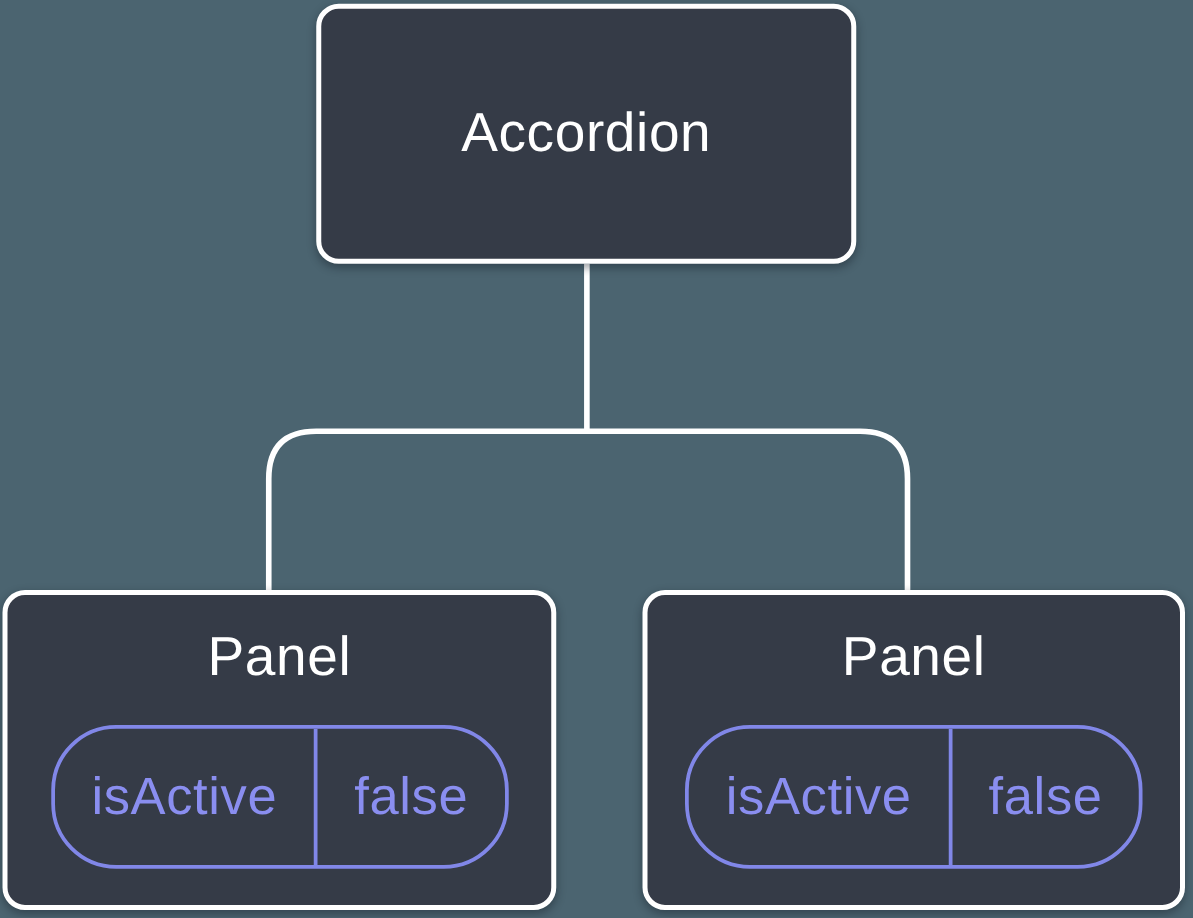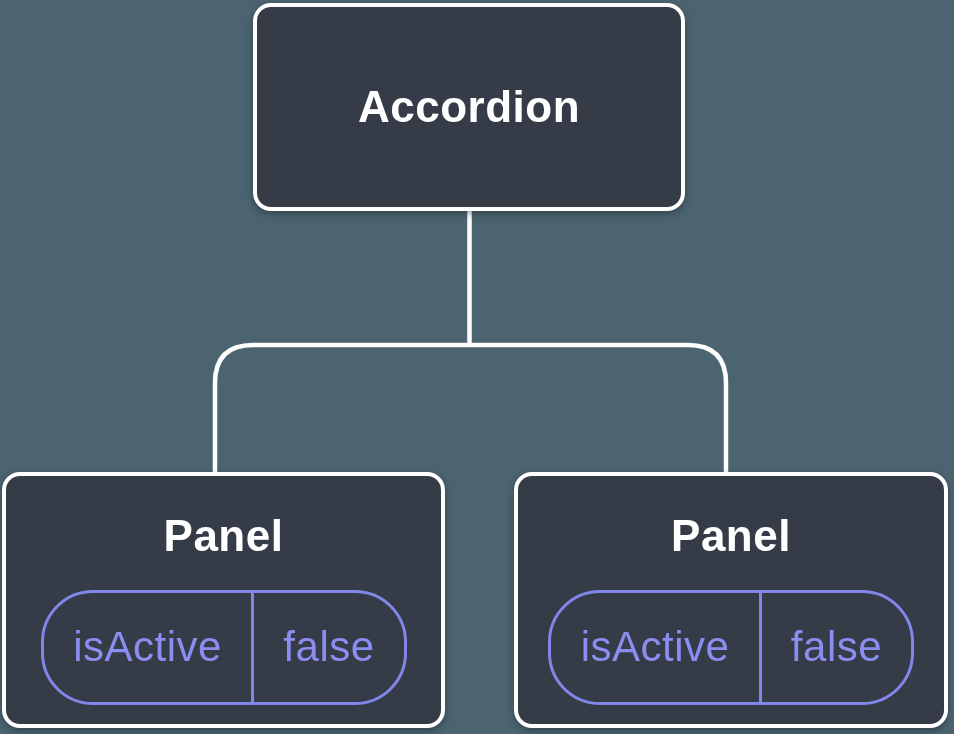--- a/index.html
+++ b/index.html
@@ -41,29 +41,29 @@
     flex-direction:column;
     align-items:center;
   }
   .node-root{
     left:253px;top:3px;width:432px;height:208px;
     justify-content:center;
   }
   .node-title{
     color:var(--title-text);
     font-size:44px;
-    font-weight:700;
+    font-weight:400;
     letter-spacing:0.5px;
     line-height:1.2;
   }
   .node-panel-left{left:2px;top:472px;width:443px;height:256px;}
   .node-panel-right{left:514px;top:472px;width:434px;height:256px;}
   .node-panel-left .node-title,
   .node-panel-right .node-title{
-    margin-top:34px;
+    margin-top:24px;
   }
   .state-pill{
     margin-top:27px;
     width:366px;
     height:115px;
     border:3px solid var(--state-accent);
     border-radius:52px;
     display:flex;
     align-items:stretch;
     overflow:hidden;

